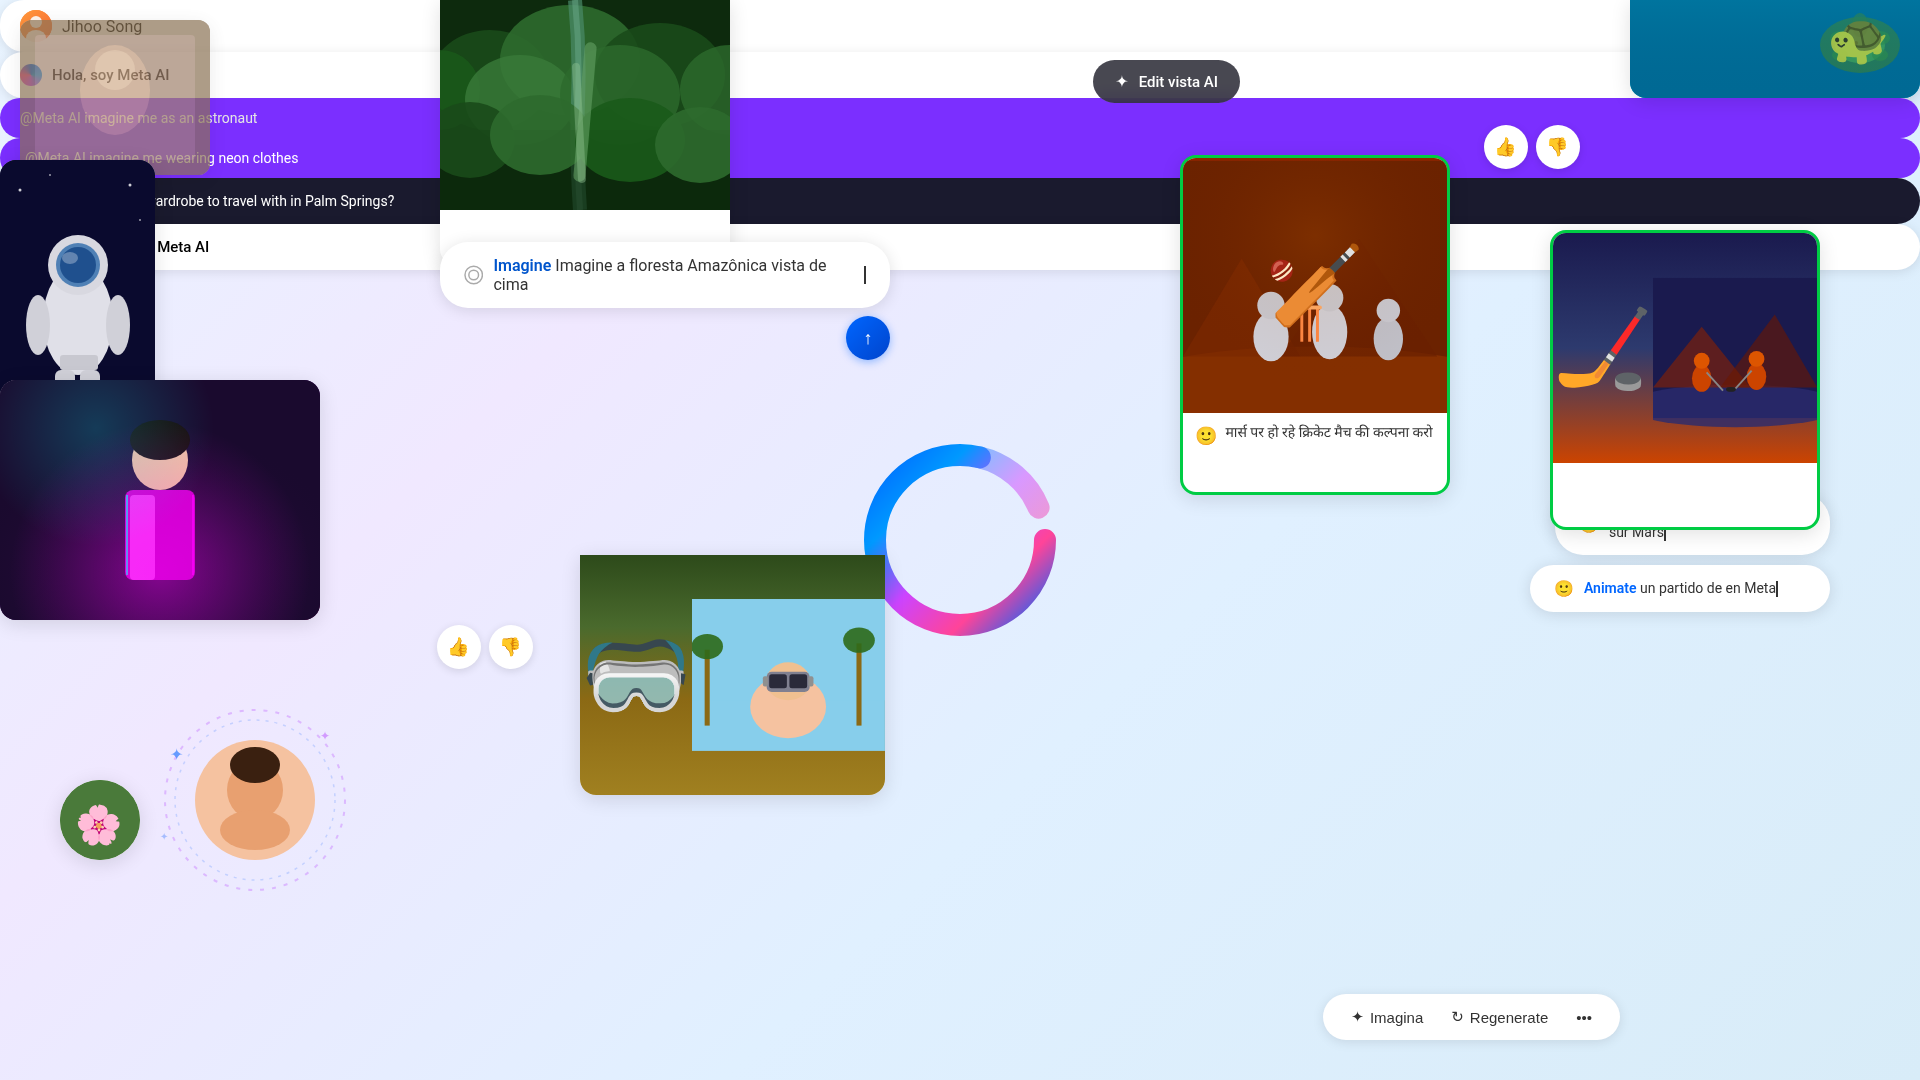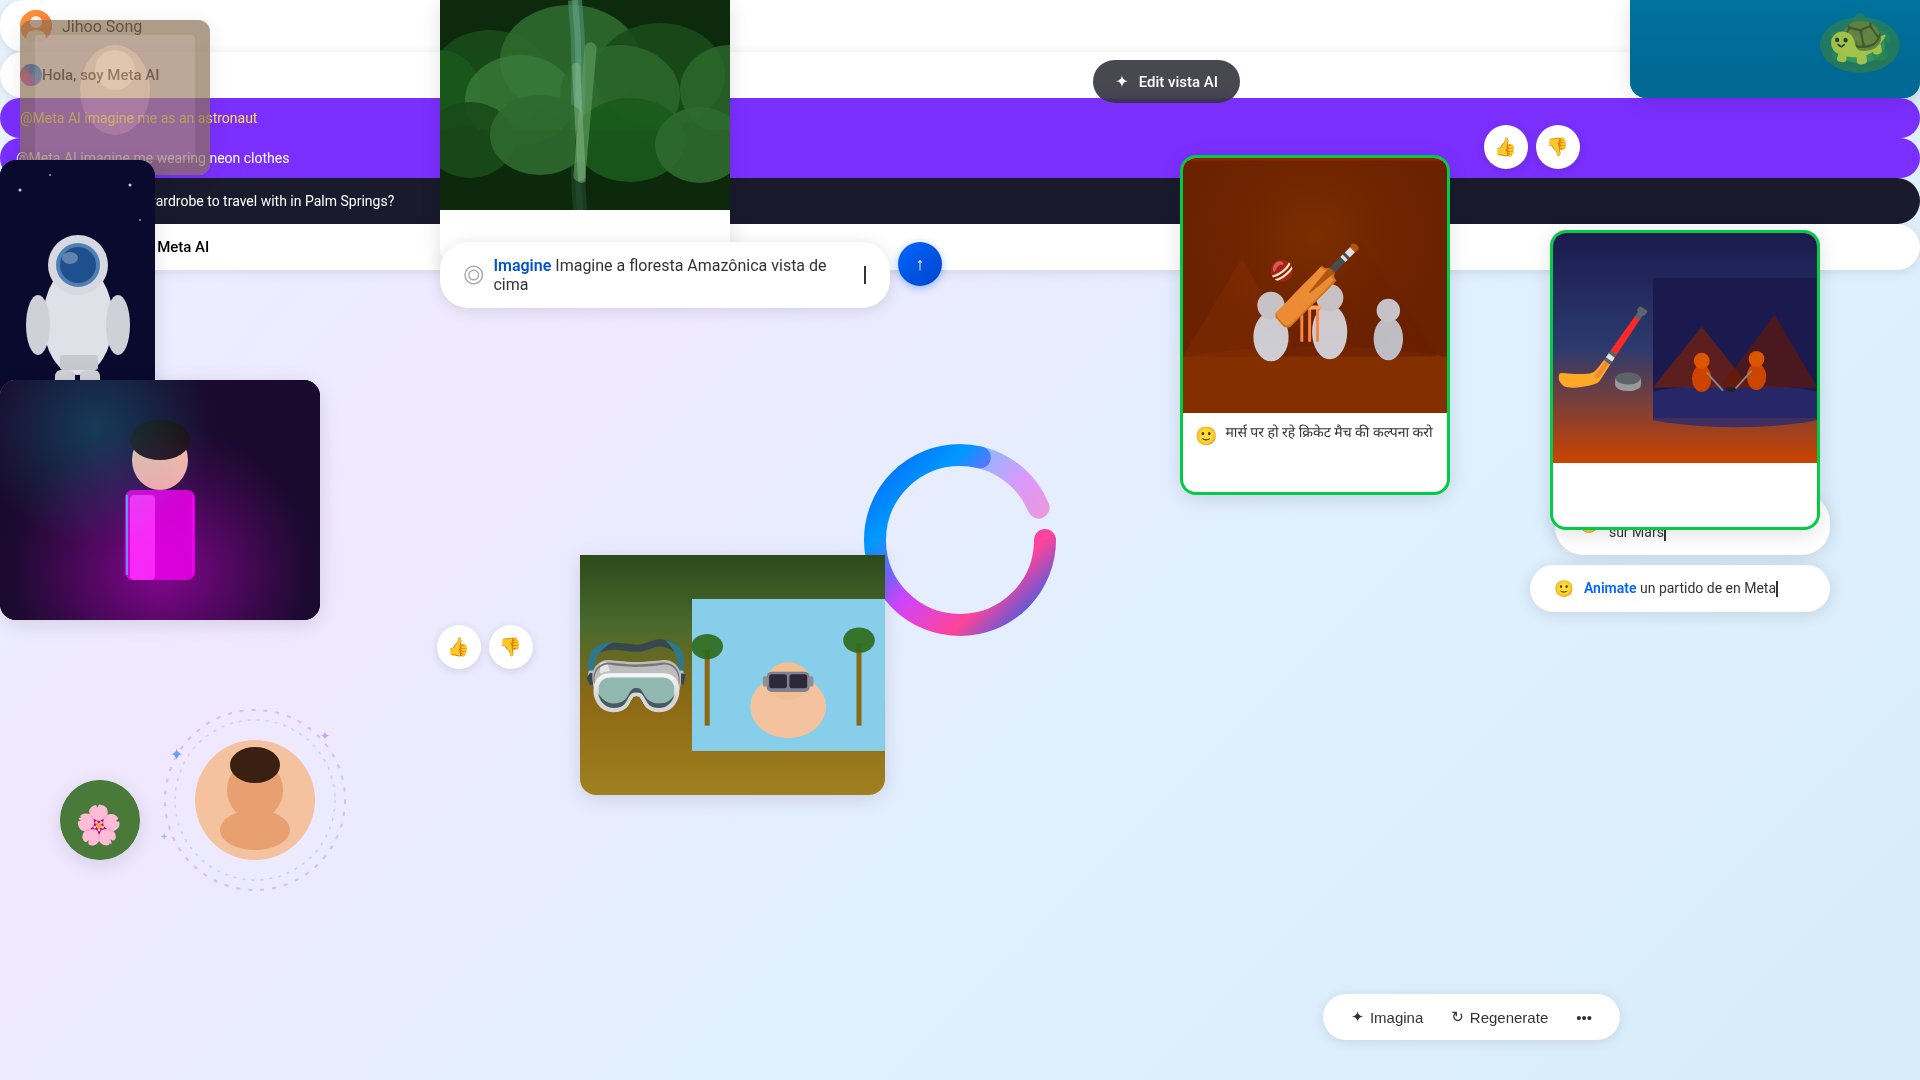--- a/index.html
+++ b/index.html
@@ -284,44 +284,45 @@
       display: flex;
       align-items: center;
       justify-content: center;
       font-size: 16px;
     }
 
     .bubble-astronaut {
       left: 64px;
       top: 310px;
       background: #7b2fff;
-      color: #fde047;
+      color: #e5e5e5;
       border-radius: 24px;
       padding: 12px 20px;
       font-size: 14px;
     }
 
     .bubble-neon {
       left: 64px;
       top: 540px;
       background: #7b2fff;
       color: white;
       border-radius: 24px;
-      padding: 12px 16px;
+      padding: 12px 25px;
       font-size: 14px;
     }
 
     .bubble-hola {
       left: 350px;
       top: 418px;
       background: white;
       border-radius: 24px;
       padding: 12px 20px;
       display: flex;
       align-items: center;
+      gap: 10px;
       box-shadow: 0 2px 12px rgba(0,0,0,0.1);
       font-size: 15px;
       font-weight: 500;
     }
 
     .bubble-wardrobe {
       left: 570px;
       top: 548px;
       background: #1a1a2e;
       color: white;
@@ -344,22 +345,23 @@
       gap: 10px;
       box-shadow: 0 2px 12px rgba(0,0,0,0.1);
       font-size: 15px;
       font-weight: 500;
     }
 
     
     .input-area {
       position: absolute;
       display: flex;
-      align-items: flex-start;
+      align-items: flex-end;
       gap: 8px;
+      flex-direction: column;
     }
 
     .input-box {
       background: white;
       border-radius: 28px;
       padding: 14px 24px;
       display: flex;
       align-items: center;
       gap: 10px;
       box-shadow: 0 2px 16px rgba(0,0,0,0.12);

